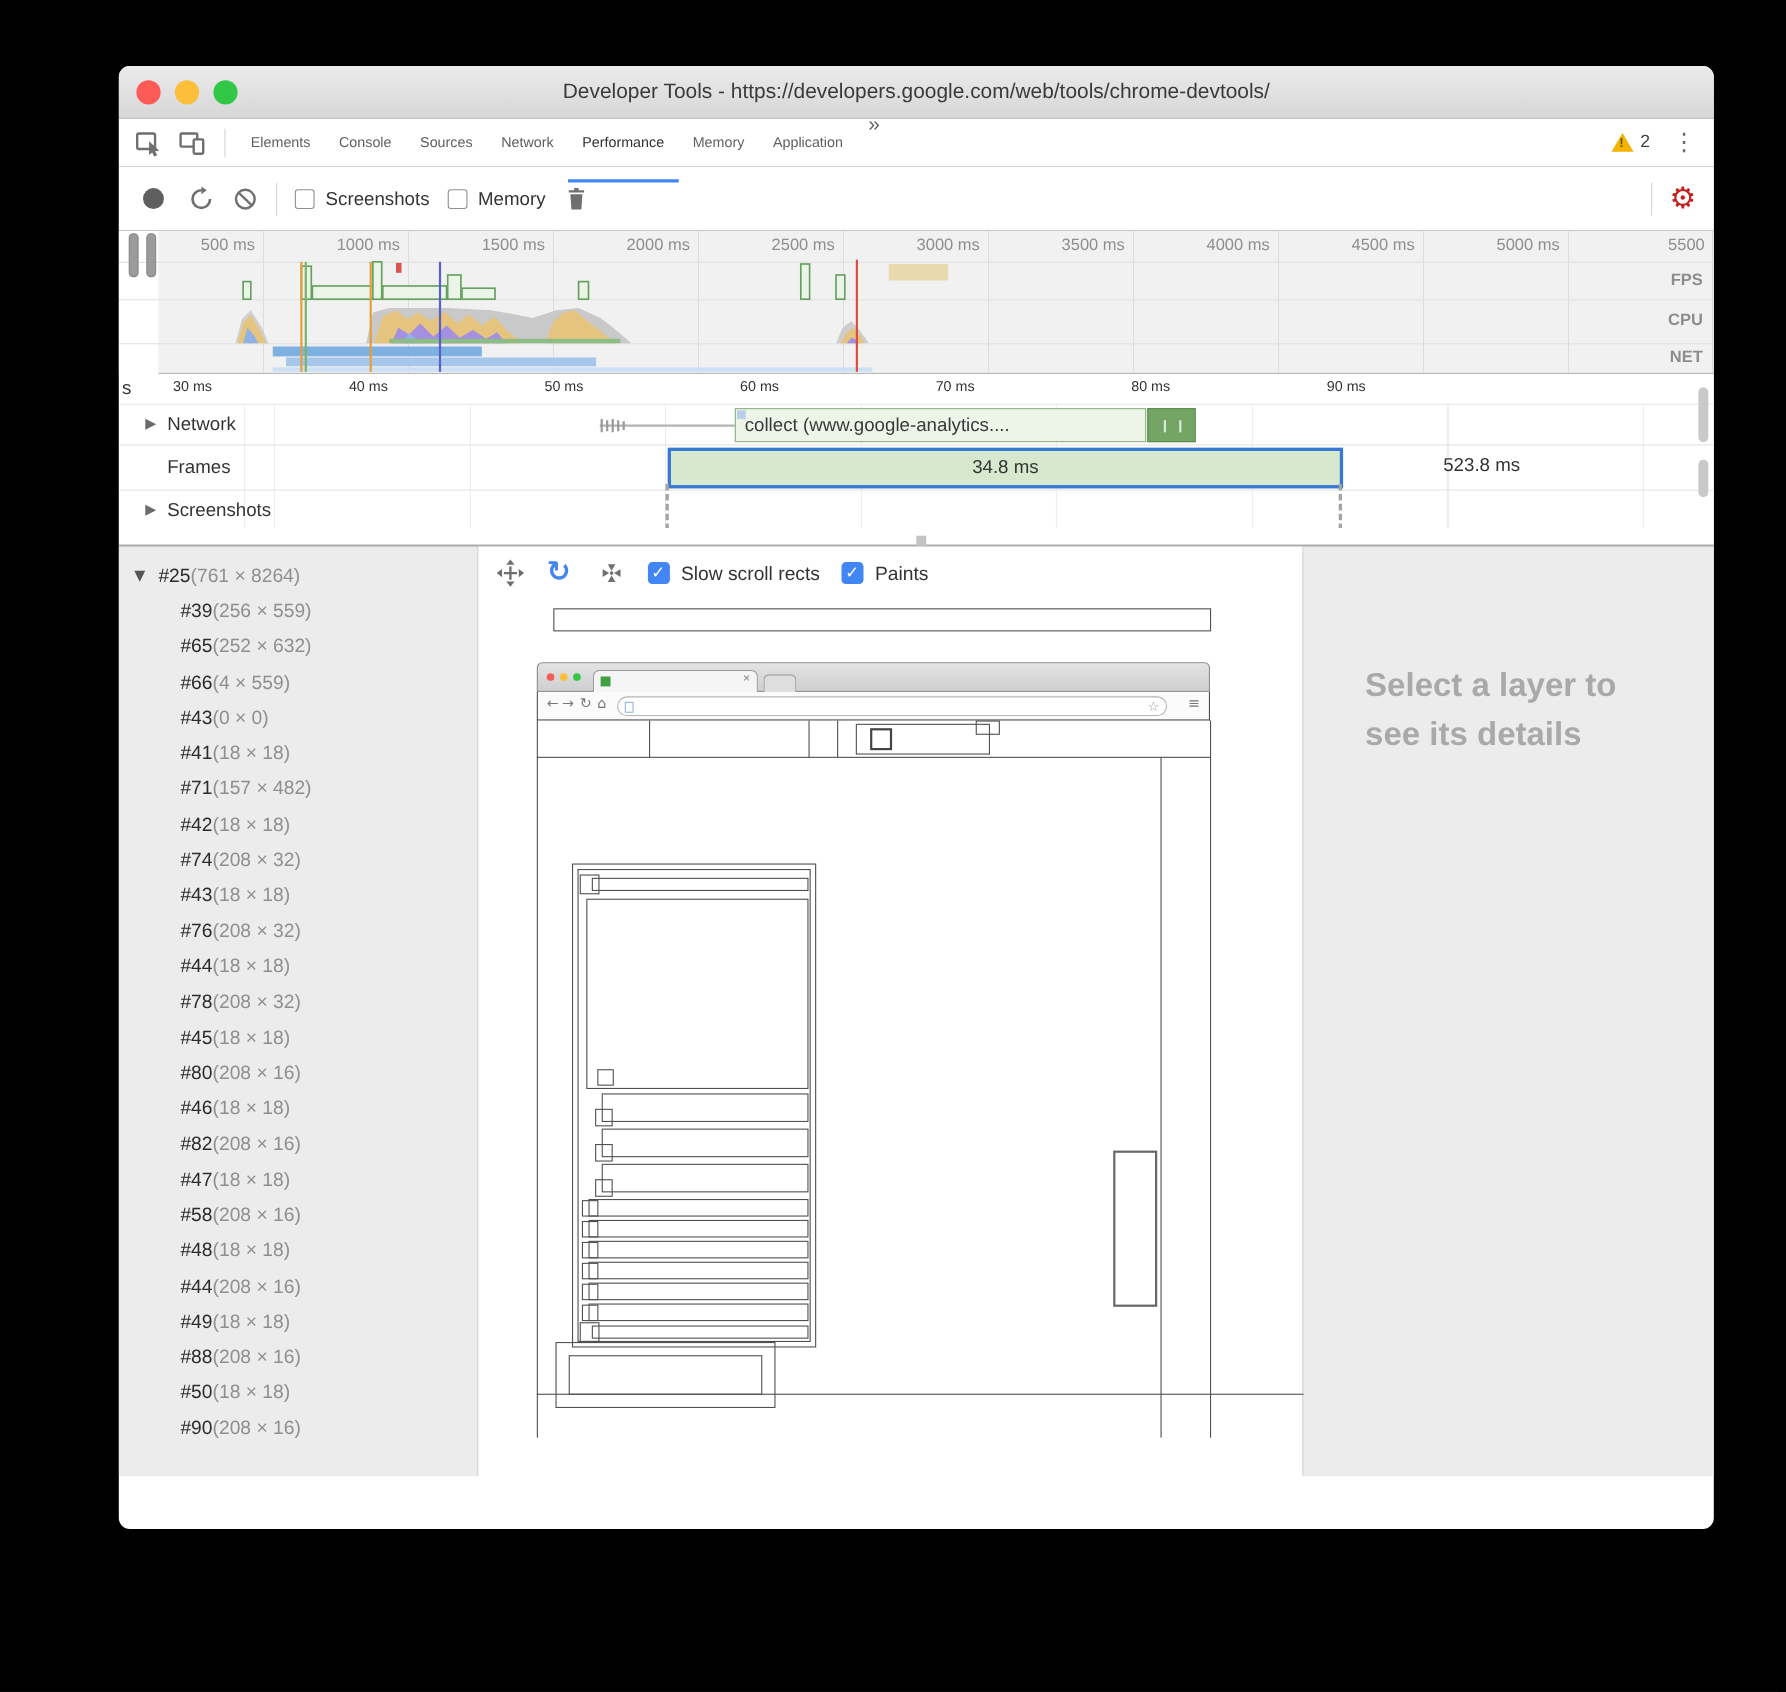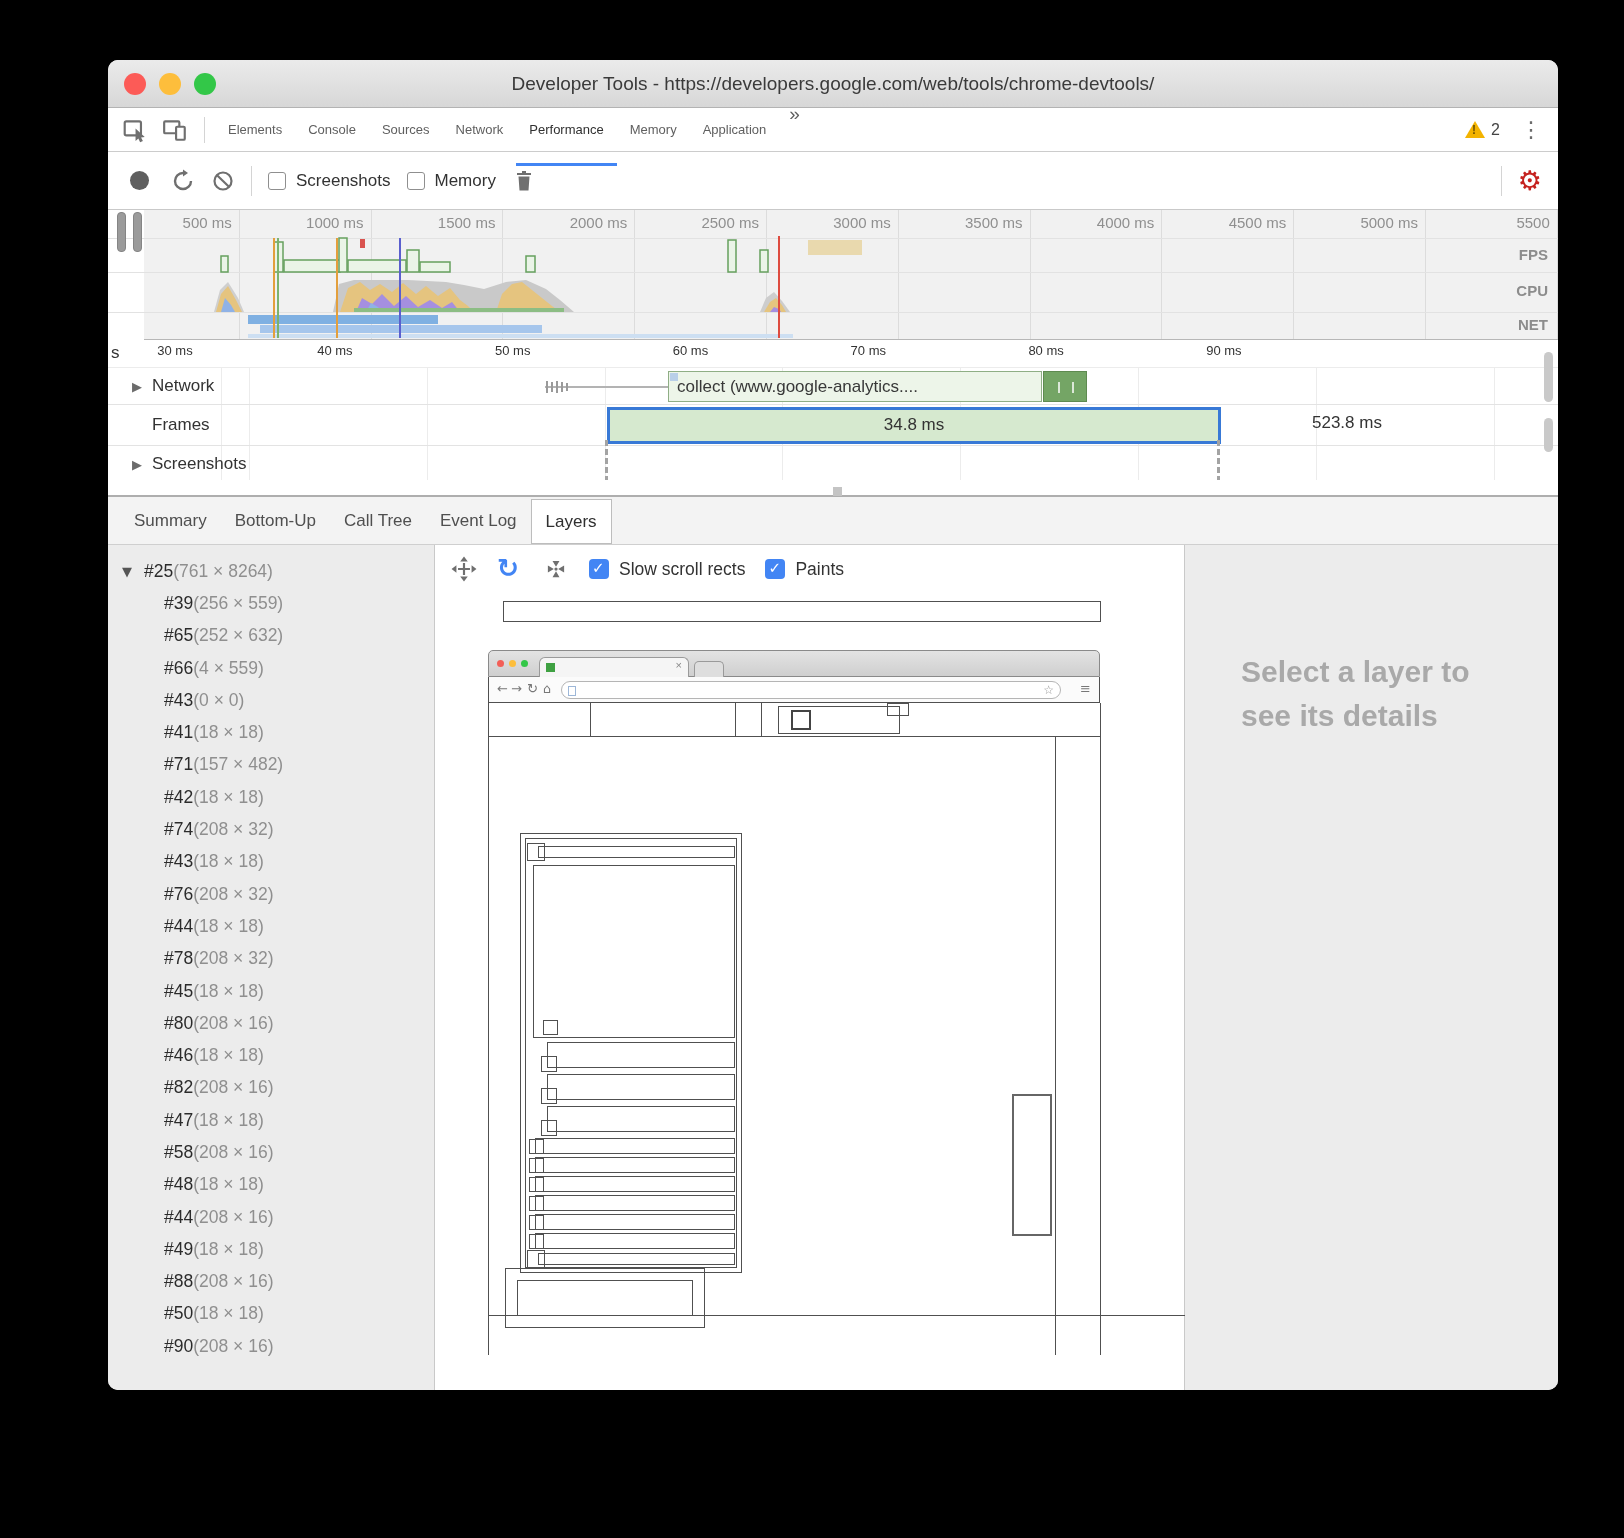--- a/index.html
+++ b/index.html
@@ -339,28 +339,20 @@
       </div>
     </div>
     <span class="pill" style="top:12px;height:50px"></span>
     <span class="pill" style="top:78px;height:34px"></span>
   </div>
 
   <div class="splitter">
     <span class="grip"></span>
   </div>
 
-  <div class="btabs">
-
-  <span class="btab">Summary</span>
-      <span class="btab">Bottom-Up</span>
-      <span class="btab">Call Tree</span>
-      <span class="btab">Event Log</span>
-      <span class="btab active">Layers</span>
-    </div>
 
   <div class="layers">
 
     <div class="layer-list">
 
         <div class="layer-row root">
           <span class="twisty glyph">▼</span>
           <span class="lid">#25</span>
           <span class="lsize">(761 × 8264)</span>
         </div>

